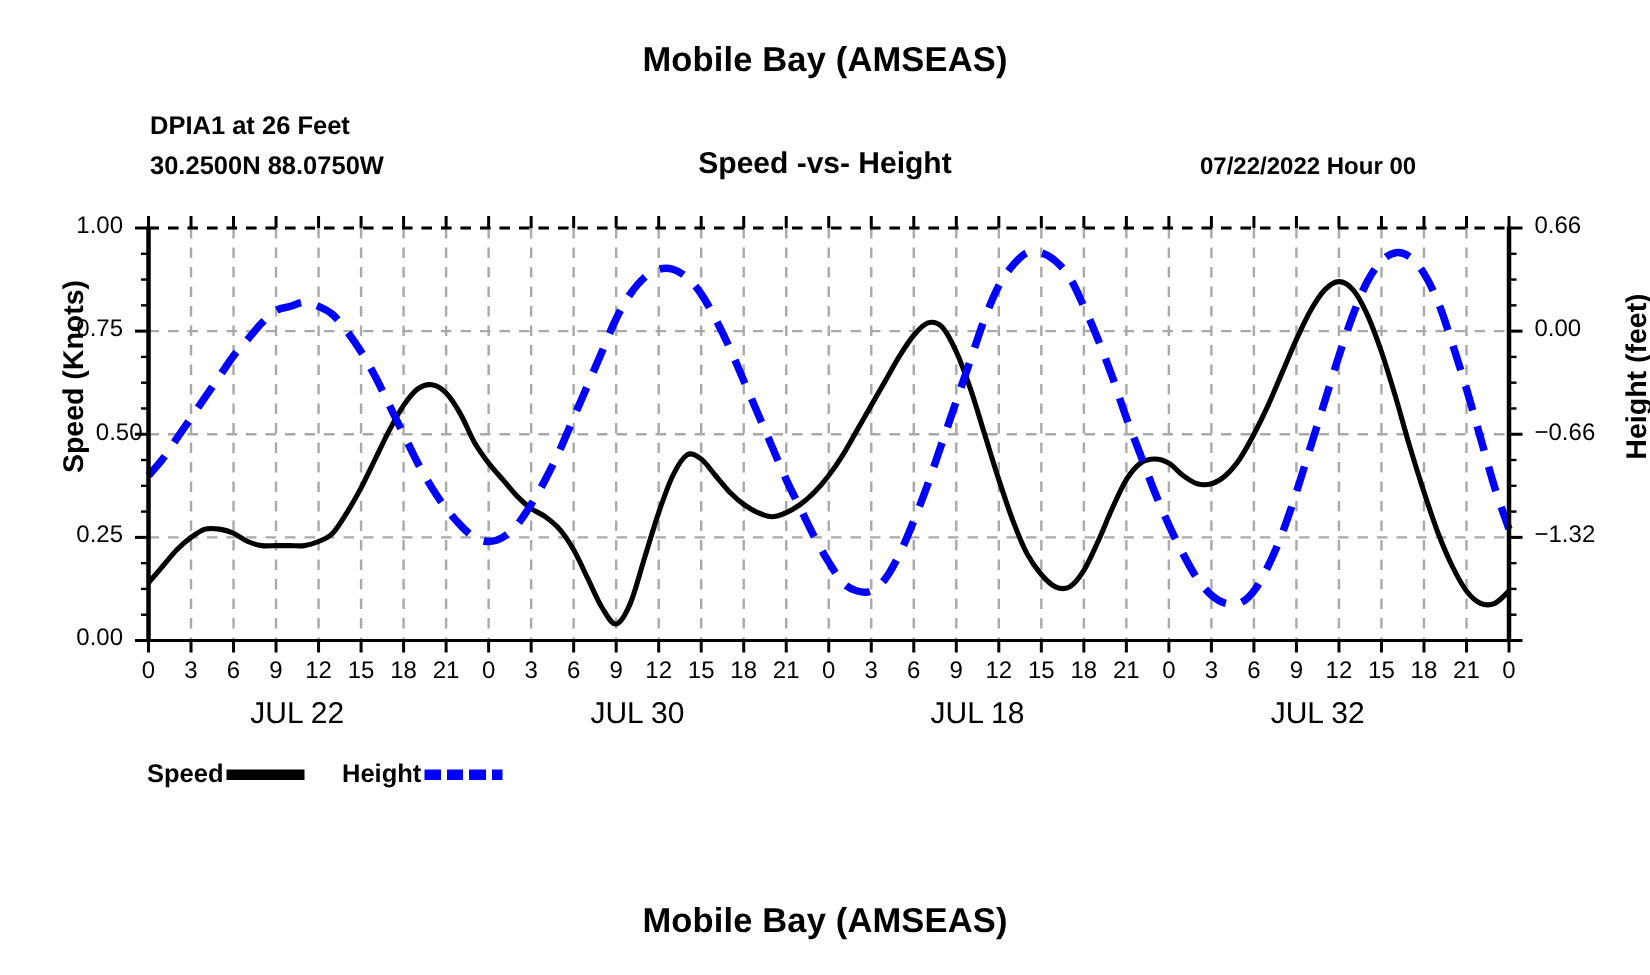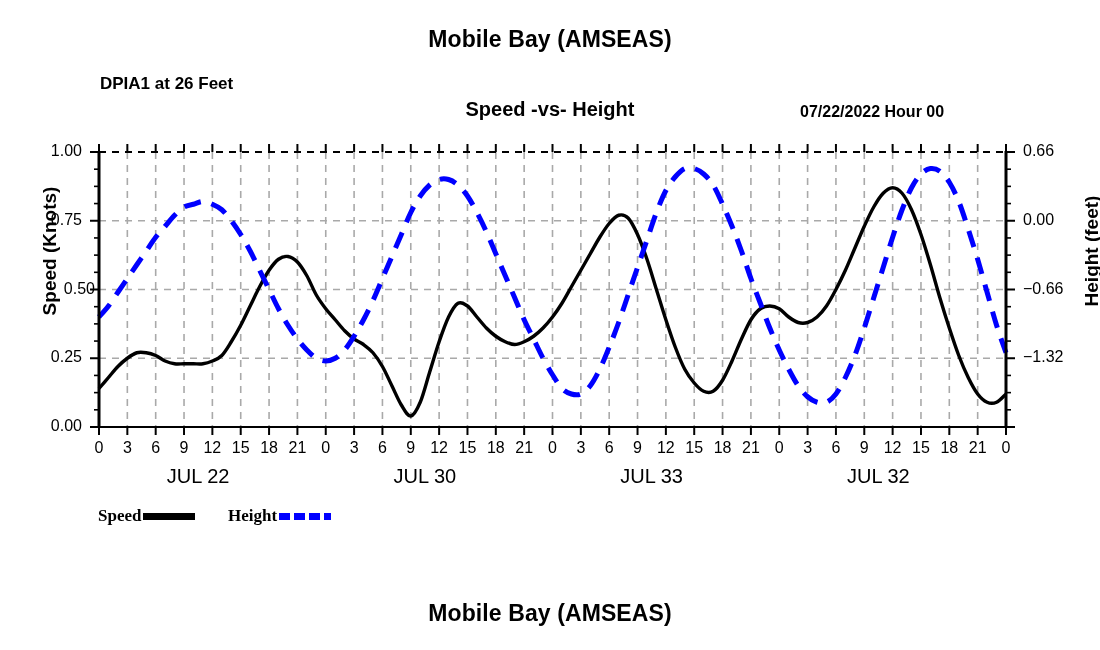--- a/index.html
+++ b/index.html
@@ -142,21 +142,20 @@
     top: 0;
     display: flex;
     align-items: center;
     height: 22px;
   }
   .legend-item.speed  { left: 0px; }
   .legend-item.height { left: 130px; }
   .legend-text {
     font-size: 17px;
     font-weight: bold;
-    font-family: Liberation Serif, serif;
   }
   .legend-swatch {
     display: inline-block;
     width: 52px;
     height: 7px;
     margin-left: 2px;
   }
   .legend-swatch.solid  { background: #000000; }
   .legend-swatch.dashed {
     background: repeating-linear-gradient(
@@ -167,20 +166,21 @@
   }
 </style>
 </head>
 <body>
 
 <div class="page">
 
   <div class="main-title">Mobile Bay (AMSEAS)</div>
 
   <div class="station-line1">DPIA1 at 26 Feet</div>
+  <div class="station-line2">30.2500N  88.0750W</div>
 
   <div class="subtitle">Speed -vs- Height</div>
 
   <div class="run-time">07/22/2022 Hour 00</div>
 
   <div class="ylabel-left">Speed (Knots)</div>
   <div class="ylabel-right">Height (feet)</div>
 
   <svg class="plot-svg" width="1100" height="650">
     <g id="grid-layer">
@@ -378,21 +378,21 @@
       <div class="xtick" style="left: 844.281px; width: 40px; top: 439px;">9</div>
       <div class="xtick" style="left: 872.625px; width: 40px; top: 439px;">12</div>
       <div class="xtick" style="left: 900.969px; width: 40px; top: 439px;">15</div>
       <div class="xtick" style="left: 929.312px; width: 40px; top: 439px;">18</div>
       <div class="xtick" style="left: 957.656px; width: 40px; top: 439px;">21</div>
       <div class="xtick" style="left: 986px; width: 40px; top: 439px;">0</div>
     </div>
   <div id="day-layer">
       <div class="daylabel" style="left: 138.203px; width: 120px; top: 465px;">JUL 22</div>
       <div class="daylabel" style="left: 364.953px; width: 120px; top: 465px;">JUL 30</div>
-      <div class="daylabel" style="left: 591.703px; width: 120px; top: 465px;">JUL 33</div>
+      <div class="daylabel" style="left: 591.703px; width: 120px; top: 465px;">JUL 18</div>
       <div class="daylabel" style="left: 818.453px; width: 120px; top: 465px;">JUL 32</div>
     </div>
 
   <div class="legend">
     <div class="legend-item speed">
       <span class="legend-text">Speed</span>
       <span class="legend-swatch solid"></span>
     </div>
     <div class="legend-item height">
       <span class="legend-text">Height</span>

